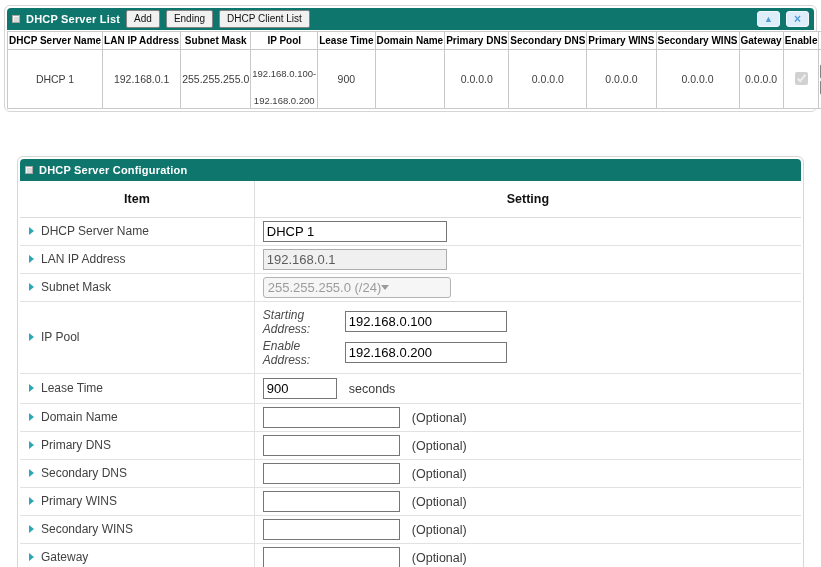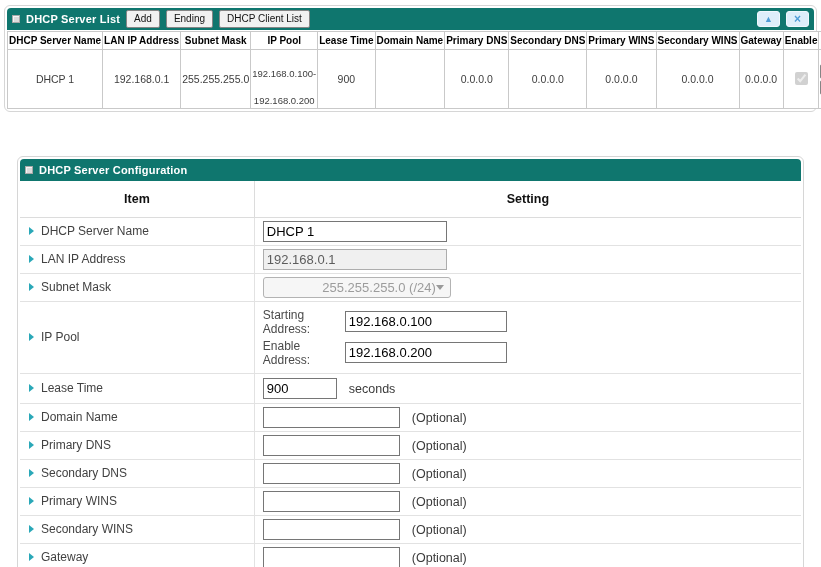--- a/index.html
+++ b/index.html
@@ -165,32 +165,32 @@
   }
   .fake-select {
     width: 188px; height: 21px;
     background: #f6f6f6;
     border: 1px solid #b3b3b3;
     border-radius: 3px;
     color: #9c9c9c;
     font-size: 13px;
     display: inline-flex;
     align-items: center;
-    justify-content: flex-end;
+    justify-content: flex-start;
     padding: 0 6px 0 4px;
   }
   .chev {
     width: 0; height: 0;
     border-left: 4px solid transparent;
     border-right: 4px solid transparent;
     border-top: 5px solid #9a9a9a;
     display: inline-block;
   }
   .pool-line { display: flex; align-items: center; margin: 3px 0; }
-  .pool-label { width: 82px; font-size: 12px; color: #4a4a4a; }
+  .pool-label { width: 82px; font-size: 12px; color: #4a4a4a; font-style: italic; }
   .suffix { margin-left: 12px; font-size: 12.5px; color: #3a3a3a; }
 
   input[type="checkbox"] { width: 13px; height: 13px; }
   #server-enable-checkbox { width: 14px; height: 14px; accent-color: #1a73e8; margin-right: 6px; vertical-align: -2px; }
 </style>
 </head>
 <body>
 
 <div class="panel" id="list-panel">
   <div class="bar">

